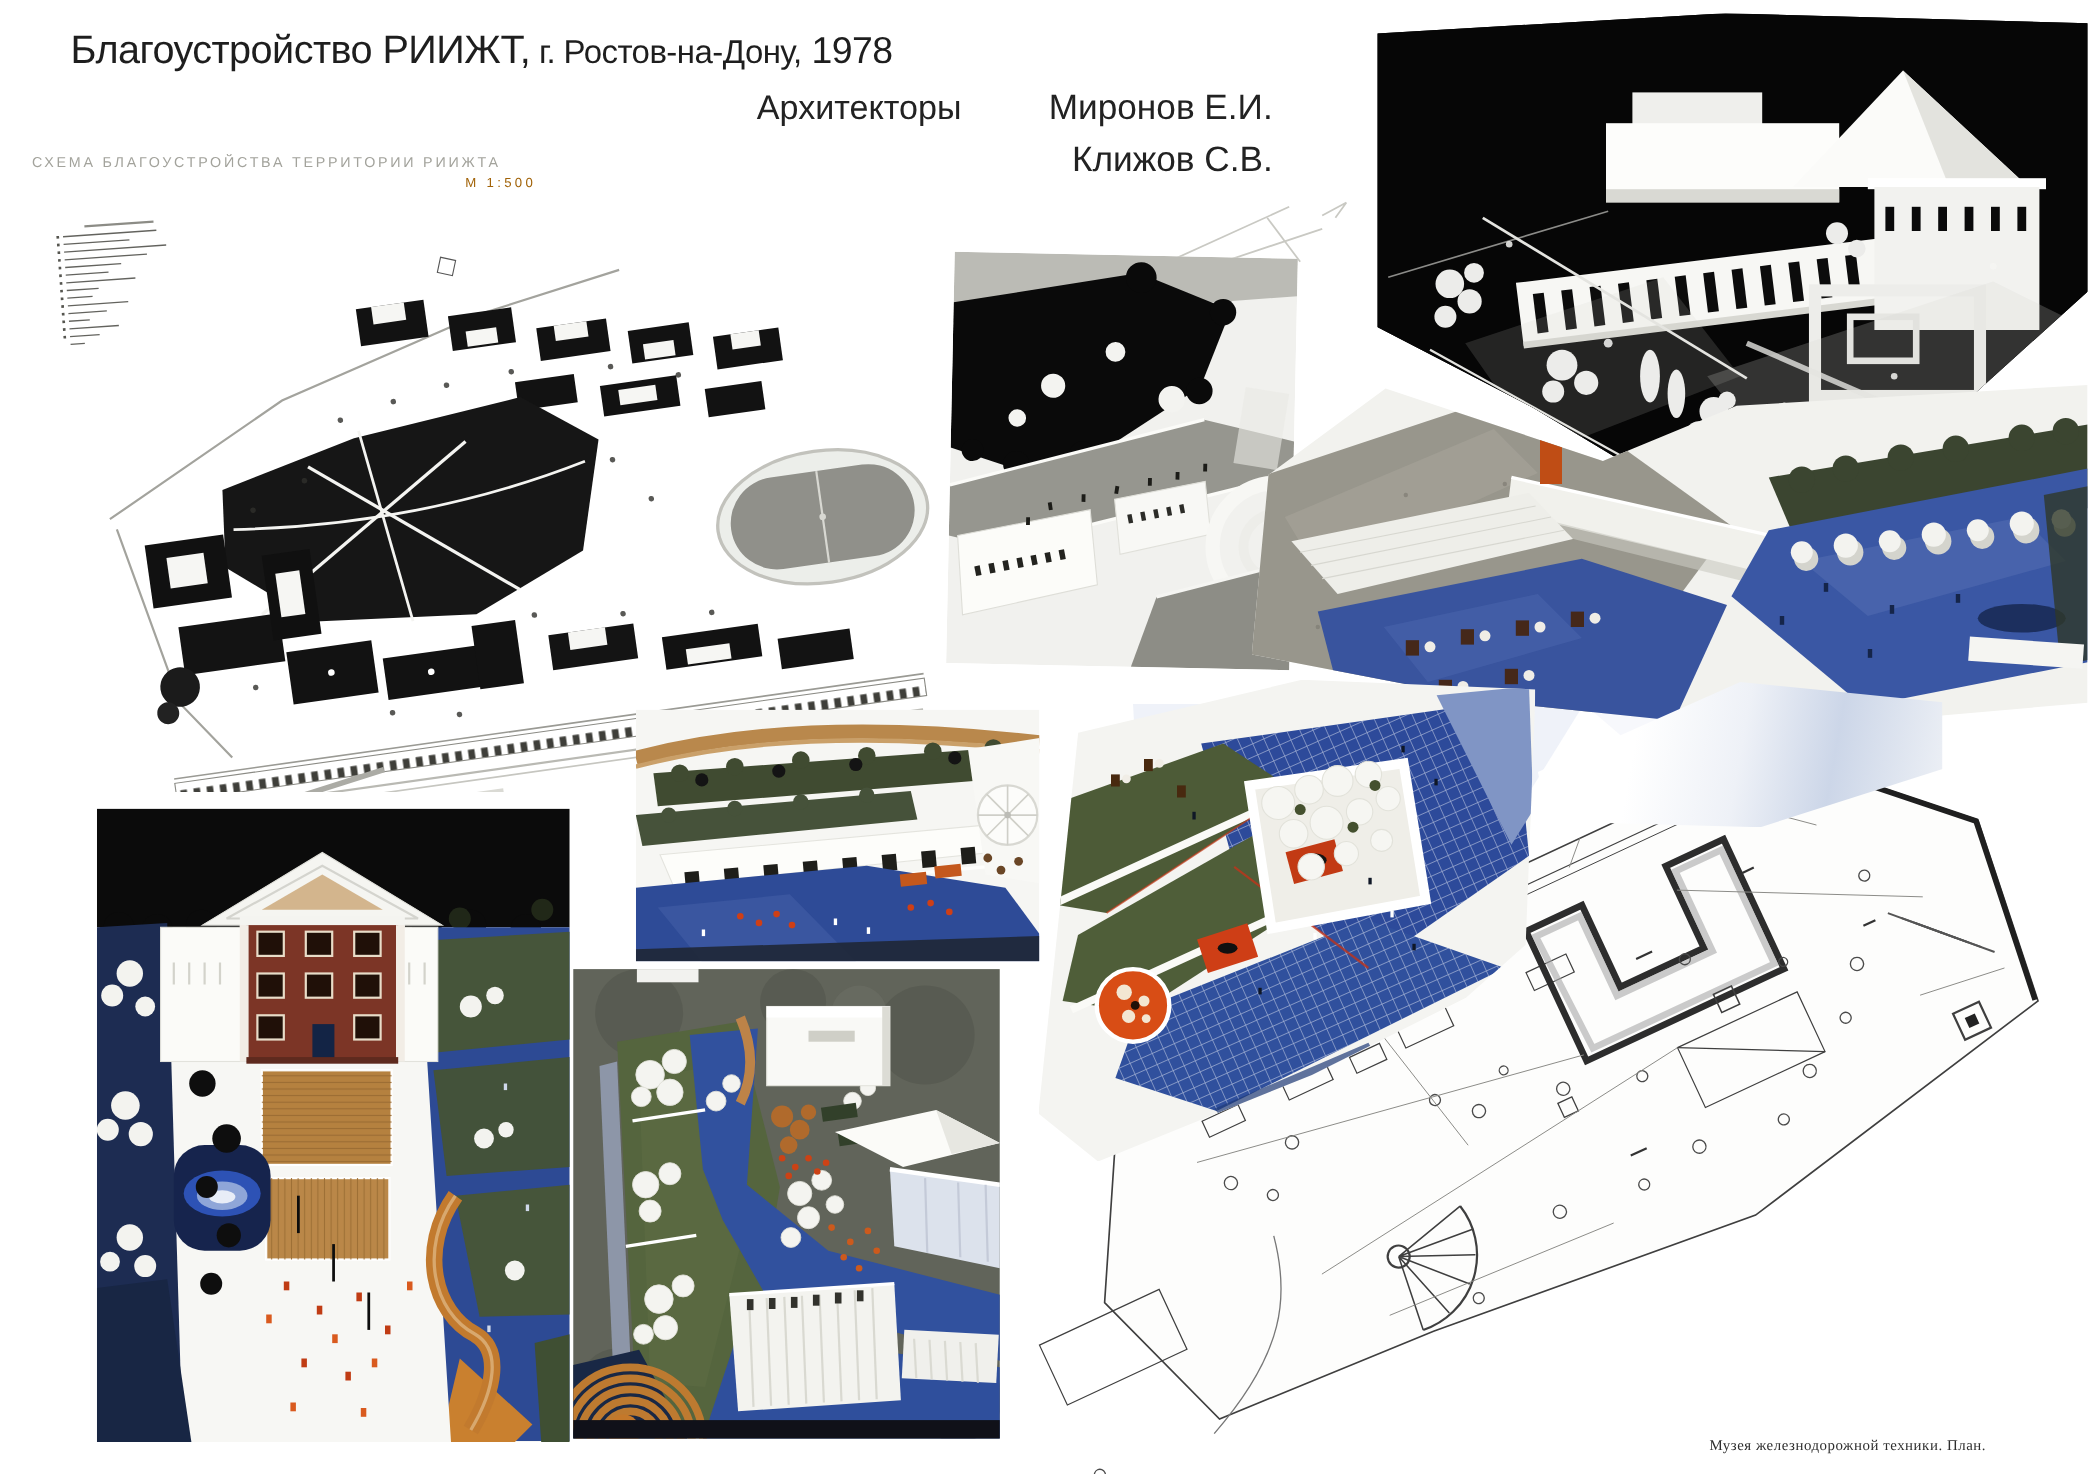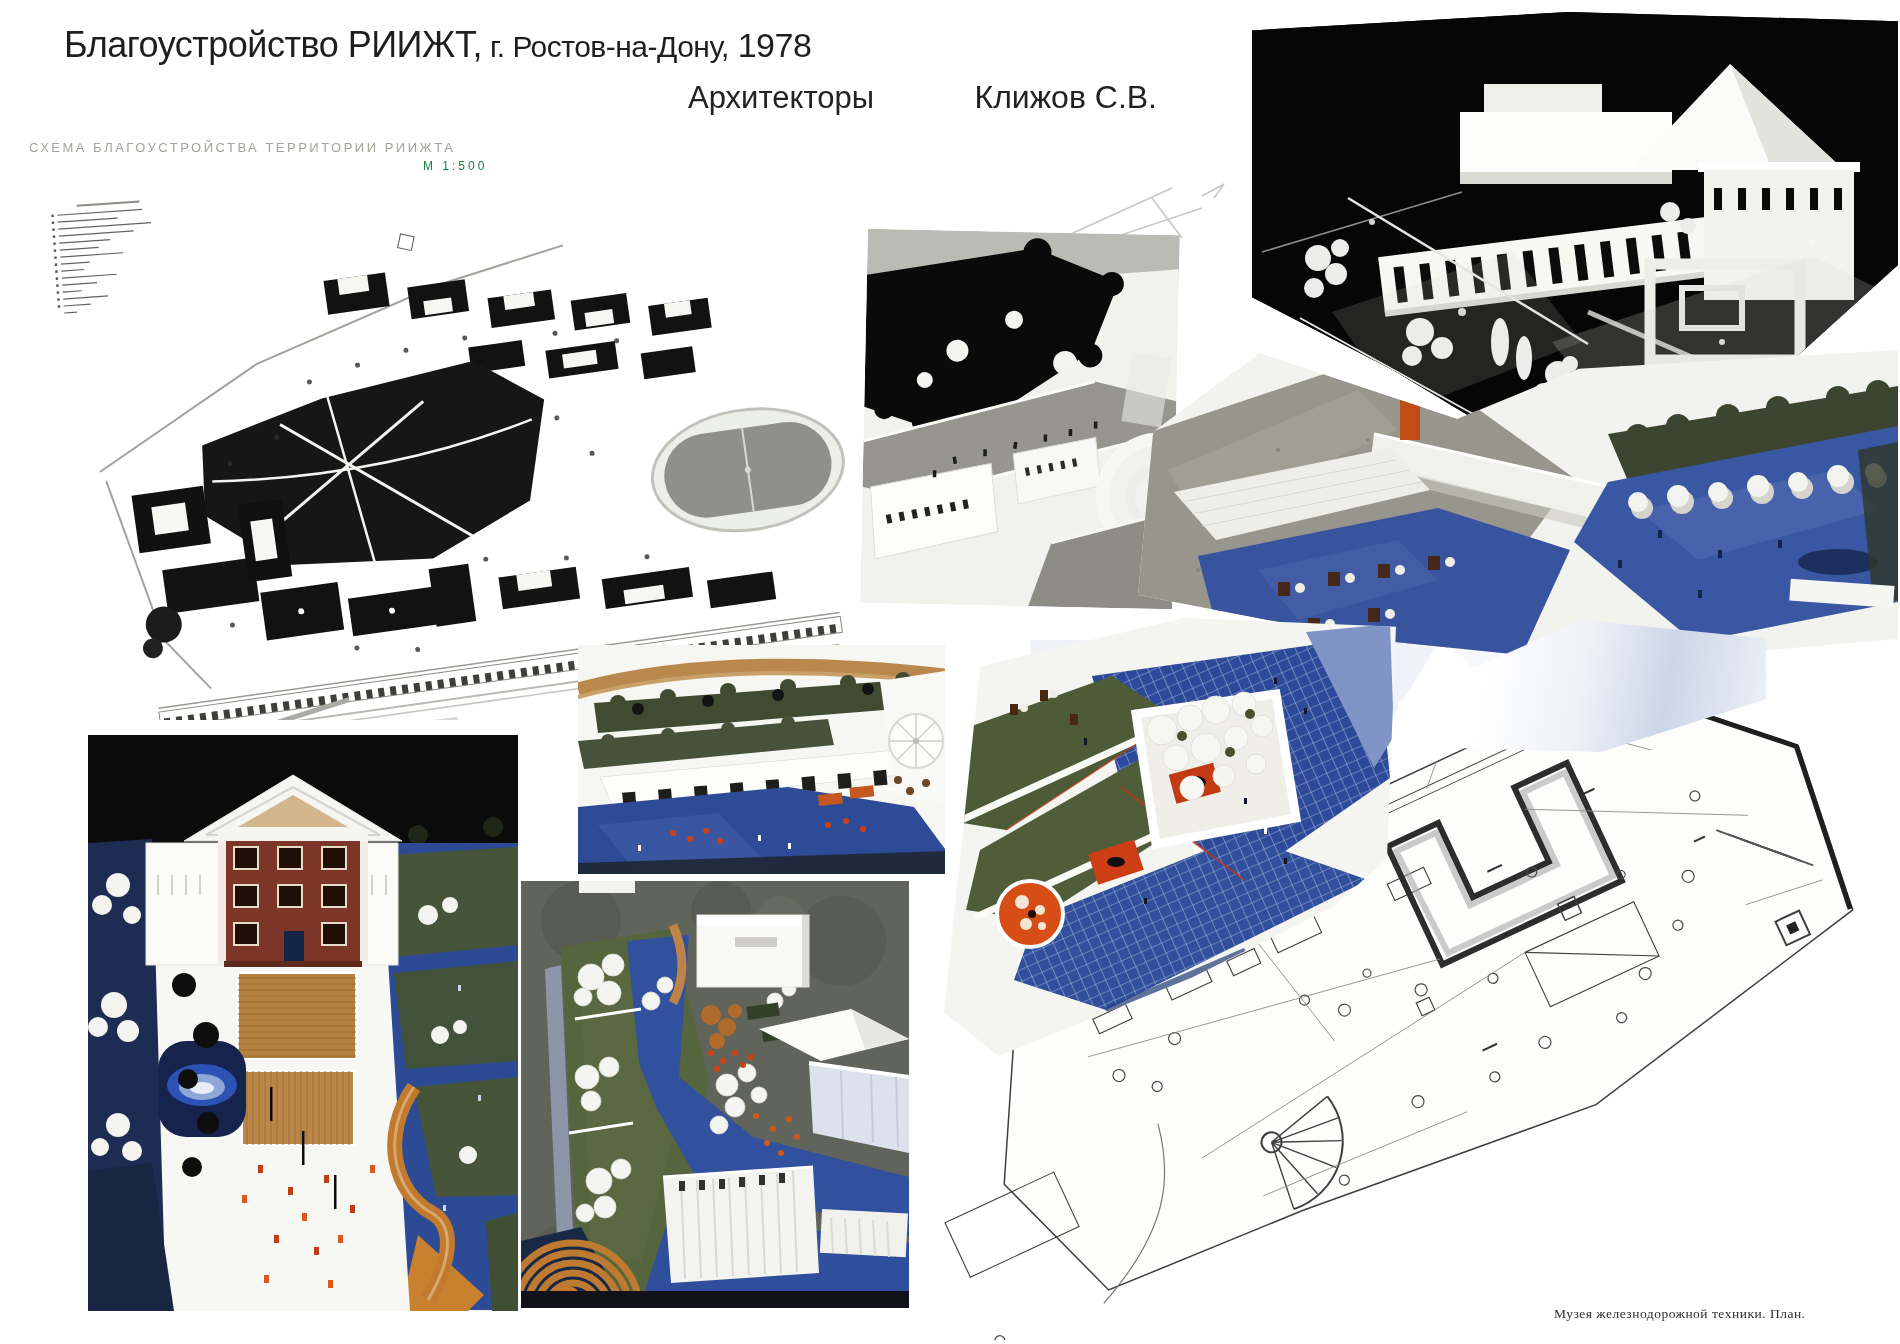--- a/index.html
+++ b/index.html
@@ -10,21 +10,21 @@
   .title{left:64px;top:24px;white-space:nowrap;letter-spacing:-0.5px;color:#1e1e1e;}
   .title .t-main{font-size:36px;}
   .title .t-city{font-size:30px;}
   .title .t-year{font-size:34px;}
   .arch-label{left:688px;top:80px;font-size:31px;color:#222;text-align:right;}
   .arch-names{left:925px;top:74px;width:232px;text-align:right;font-size:32px;line-height:47px;color:#222;}
   
   .photo{position:absolute;overflow:hidden;}
   .siteplan{left:25px;top:112px;width:860px;height:608px;}
   .sp-head{left:4px;top:28px;font-size:13px;letter-spacing:2.5px;color:#a3a39c;white-space:nowrap;}
-  .sp-scale{left:398px;top:47px;font-size:12px;letter-spacing:3px;color:#15803d;}
+  .sp-scale{left:398px;top:47px;font-size:12px;letter-spacing:3px;color:#a16207;}
   .bwphoto{left:864px;top:232px;width:312px;height:374px;transform:rotate(1.2deg);}
   .night{left:1252px;top:12px;width:646px;height:460px;background:#060606;
          clip-path:polygon(0% 4%,49% 0%,100% 2%,100% 55%,74% 88%,48% 100%,22% 78%,0% 62%);}
   .embank{left:1138px;top:350px;width:760px;height:314px;
           clip-path:polygon(2% 26%,16% 1%,42% 22%,58% 6%,100% 0%,100% 92%,62% 100%,30% 92%,0% 78%);}
   .prism{left:1398px;top:620px;width:368px;height:132px;
          clip-path:polygon(0% 62%,50% 0%,100% 14%,100% 60%,55% 100%,3% 96%);
          background:linear-gradient(100deg,#ffffff 25%,#eef1f7 50%,#ccd6e8 72%,#eef1f6 100%);}
   .midplaza{left:578px;top:645px;width:367px;height:229px;}
   .gridplaza{left:944px;top:618px;width:452px;height:438px;
@@ -142,20 +142,21 @@
         <path d="M150,18 L172,6 M172,6 L162,20"></path>
       </g>
     </svg>
   </div>
 
   <div class="abs title">
     <span class="t-main">Благоустройство РИИЖТ,</span><span class="t-city"> г. Ростов-на-Дону,</span><span class="t-year"> 1978</span>
   </div>
   <div class="abs arch-label">Архитекторы</div>
   <div class="abs arch-names">
+    <div>Миронов Е.И.</div>
     <div>Клижов С.В.</div>
   </div>
 
   <div class="photo siteplan">
     <svg width="860" height="608" viewBox="0 0 860 608">
       <defs>
         <pattern id="ties" width="12" height="20" patternUnits="userSpaceOnUse">
           <rect x="3" y="3" width="6" height="12" fill="#3f3f3a"></rect>
         </pattern>
       </defs>

